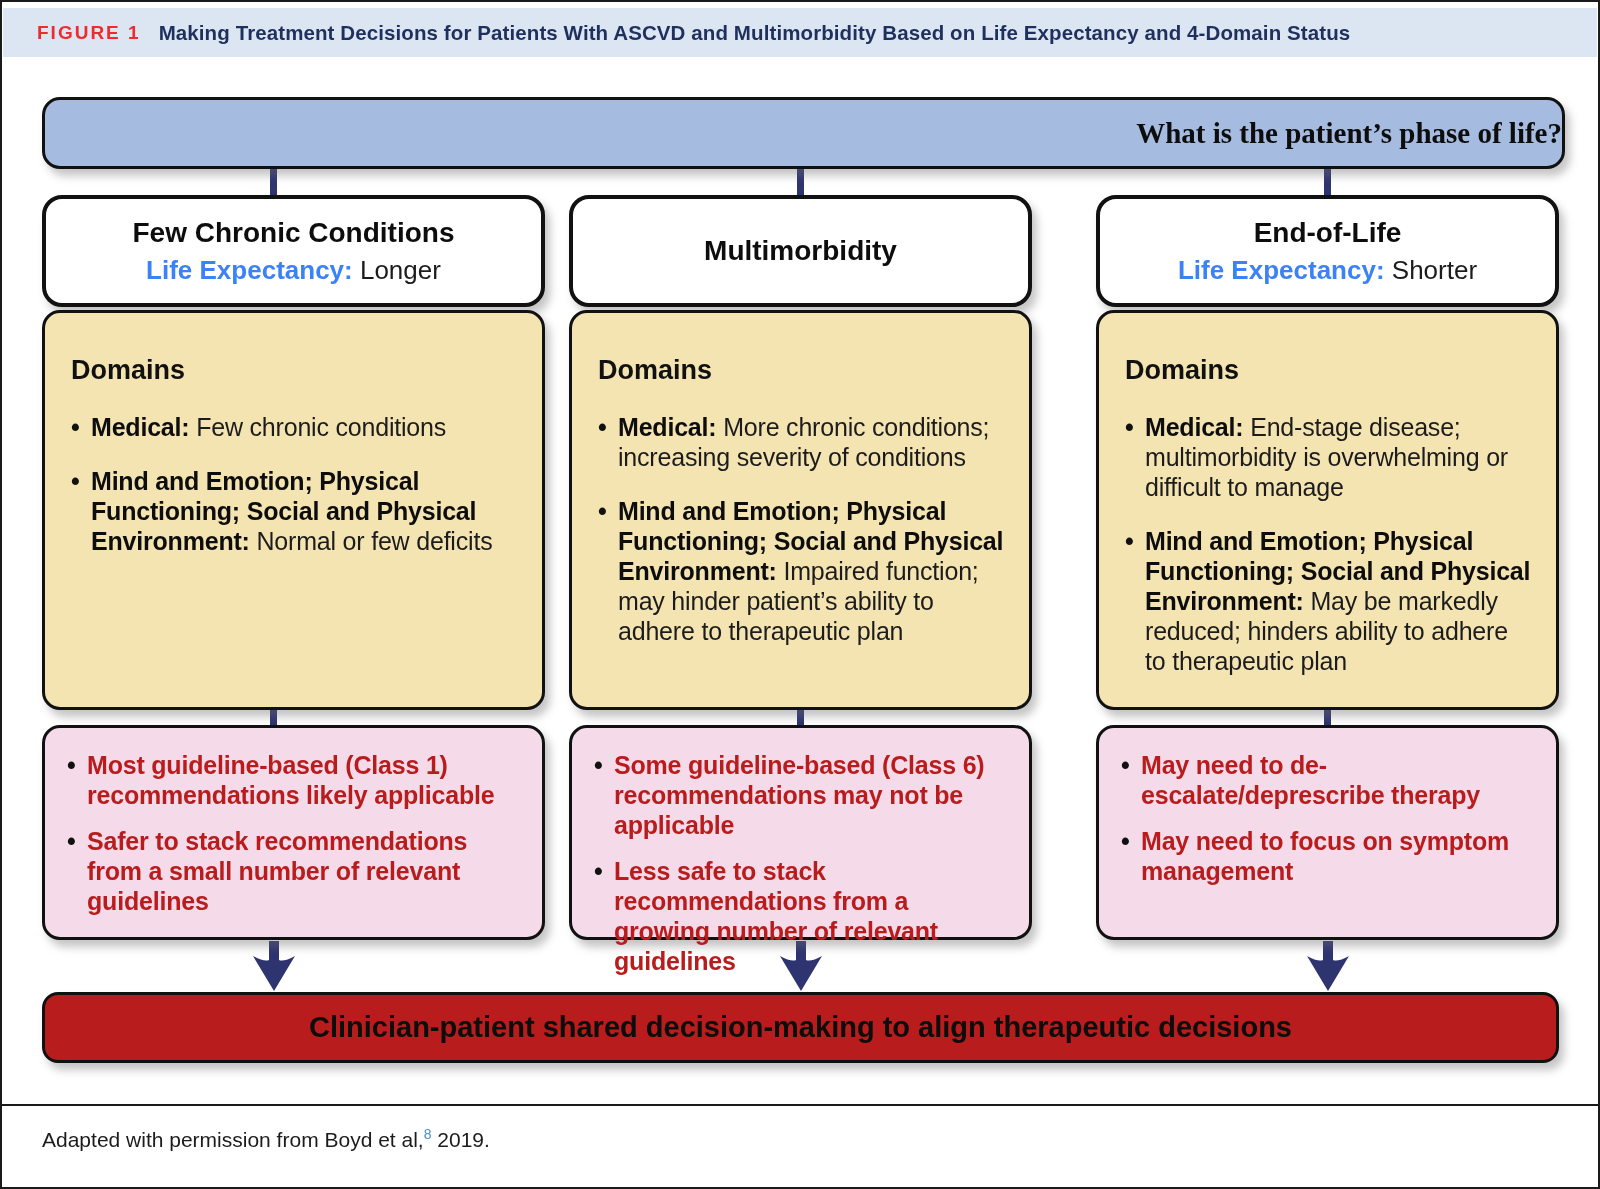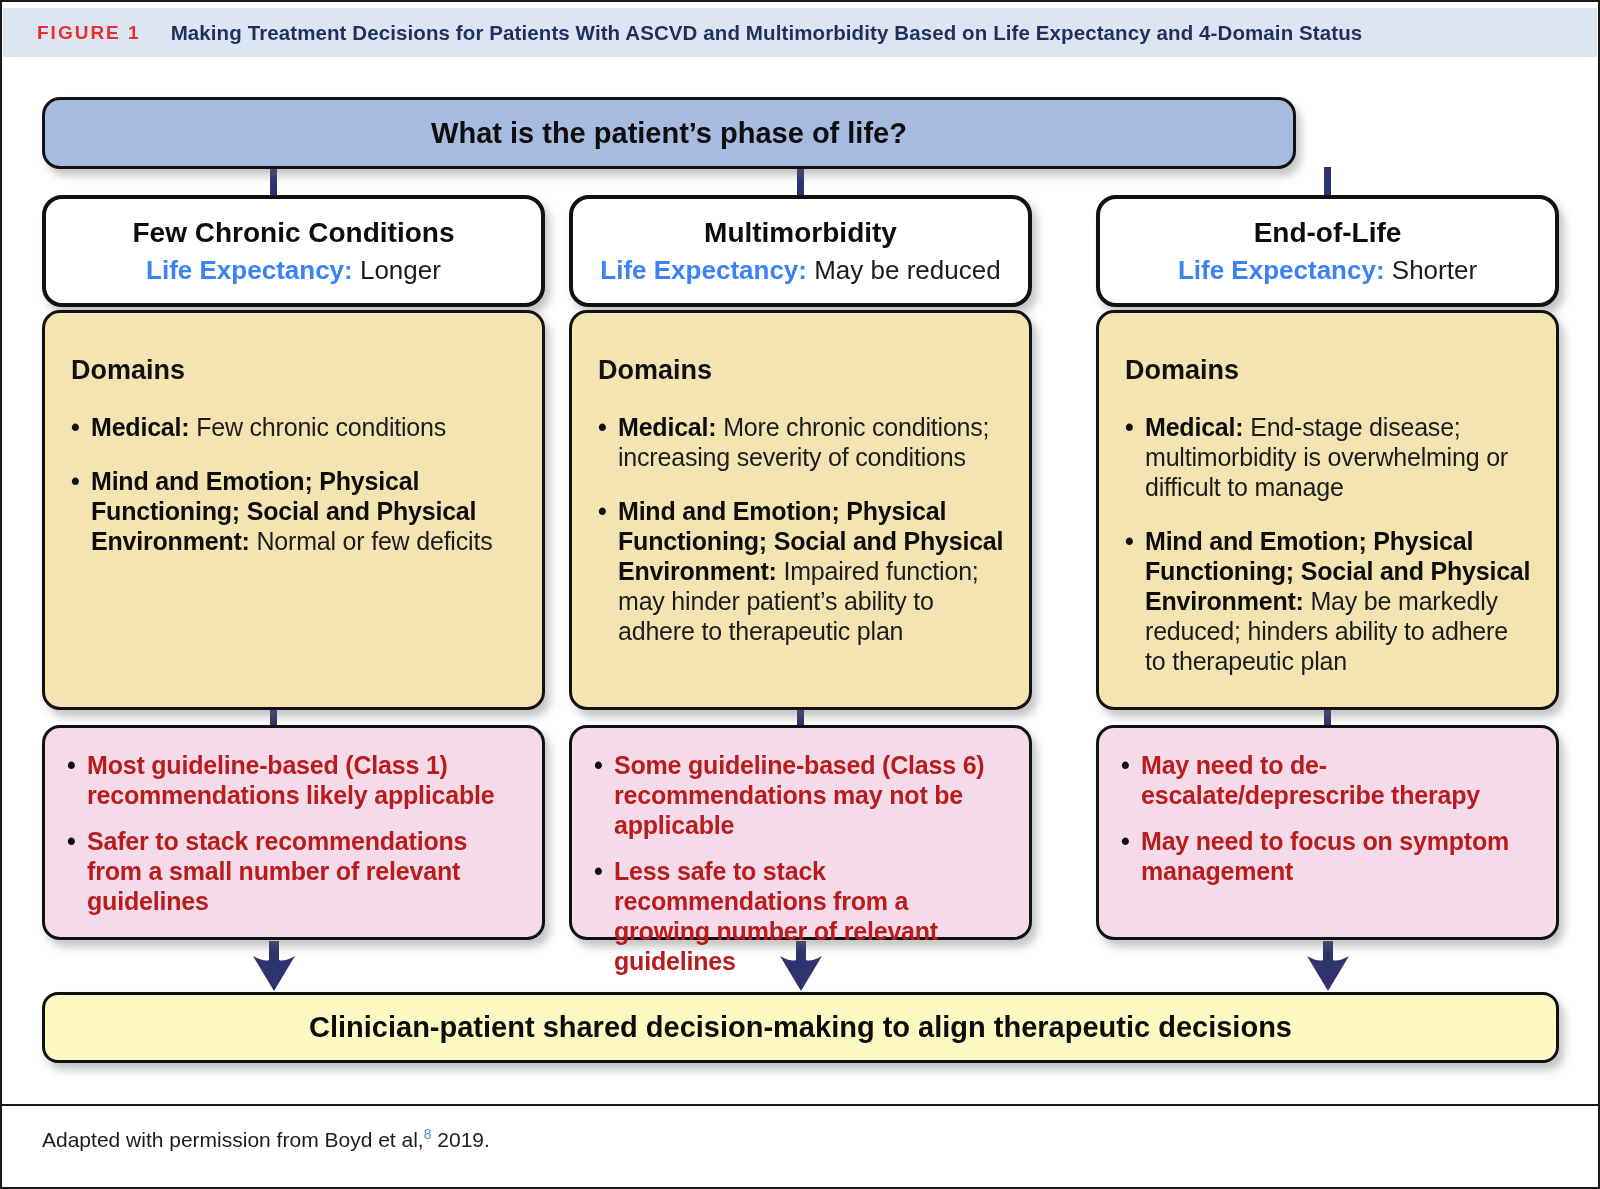--- a/index.html
+++ b/index.html
@@ -2,30 +2,30 @@
 <html><head>
 <meta charset="utf-8">
 <style>
   html,body{margin:0;padding:0;background:#ffffff;}
   body{font-family:"Liberation Sans","DejaVu Sans",sans-serif;}
   #stage{position:relative;width:1600px;height:1189px;background:#ffffff;
          border:2px solid #1a1a1a;box-sizing:border-box;overflow:hidden;}
 
   
   .header-band{position:absolute;left:1px;right:1px;top:6px;height:49px;
-      background:#dbe6f2;display:flex;align-items:center;padding-left:34px;box-sizing:border-box;gap:12px;}
+      background:#dbe6f2;display:flex;align-items:center;padding-left:34px;box-sizing:border-box;}
   .fig-label{color:#ee2c30;font-weight:bold;font-size:19px;letter-spacing:2px;margin-right:18px;white-space:nowrap;}
   .fig-title{color:#1f2f5e;font-weight:bold;font-size:20.5px;letter-spacing:0.1px;}
 
   .box{position:absolute;box-sizing:border-box;background:#fff;border:3px solid #111;
        border-radius:18px;box-shadow:5px 7px 9px rgba(110,110,110,0.40);}
 
   
-  .question-box{left:40px;width:1254px;top:95px;height:72px;background:#a6bbe0;
-      display:flex;align-items:center;justify-content:center;}
+  .question-box{left:40px;width:1523px;top:95px;height:72px;background:#a6bbe0;
+      display:flex;align-items:center;justify-content:flex-end;font-family:Liberation Serif, serif;}
   .question-box span{font-size:29px;font-weight:bold;color:#0d0d0d;}
 
   
   .col-head{top:193px;height:112px;border-width:4px;border-radius:20px;
       display:flex;flex-direction:column;align-items:center;justify-content:center;gap:6px;}
   .col-head .t1{font-size:28px;font-weight:bold;color:#0d0d0d;}
   .col-head .t2{font-size:26px;color:#1c1c1c;}
   .col-head .t2 b{color:#3b82f6;}
 
   .domains-box{top:308px;height:400px;background:#f4e4b2;padding:42px 24px 4px 26px;}
@@ -42,21 +42,21 @@
   .bullet .btxt{flex:1;font-size:25px;line-height:30px;color:#1c1c1c;letter-spacing:-0.2px;}
   .bullet .btxt b{color:#0d0d0d;}
   .recs-box .bullet{margin-bottom:16px;}
   .recs-box .btxt{font-weight:bold;color:#b91c1c;}
 
   
   .vline{position:absolute;width:7px;background:#2e3470;}
   .arrow{position:absolute;width:46px;height:50px;}
 
   
-  .outcome-box{left:40px;width:1517px;top:990px;height:71px;background:#fef9c3;border-radius:16px;
+  .outcome-box{left:40px;width:1517px;top:990px;height:71px;background:#b91c1c;border-radius:16px;
       display:flex;align-items:center;justify-content:center;}
   .outcome-box span{font-size:29px;font-weight:bold;color:#0d0d0d;}
 
   .bottom-rule{position:absolute;left:0;right:0;top:1102px;height:2px;background:#1a1a1a;}
   .footer{position:absolute;left:40px;top:1124px;font-size:21px;color:#1c1c1c;}
   .footer sup{color:#4b8fc6;font-size:14px;}
 </style>
 </head>
 <body>
 
@@ -110,21 +110,20 @@
       <span class="btxt">Most guideline-based (Class 1) recommendations likely applicable</span>
     </div>
     <div class="bullet">
       <span class="dot">•</span>
       <span class="btxt">Safer to stack recommendations from a small number of relevant guidelines</span>
     </div>
   </div>
 
   <div class="box col-head c2">
     <span class="t1">Multimorbidity</span>
-    <span class="t2"><b>Life Expectancy:</b> <span>May be reduced</span></span>
   </div>
   <div class="box domains-box c2">
     <div class="domains-heading">Domains</div>
     <div class="bullet">
       <span class="dot">•</span>
       <span class="btxt"><b>Medical:</b> <span>More chronic conditions; increasing severity of conditions</span></span>
     </div>
     <div class="bullet">
       <span class="dot">•</span>
       <span class="btxt"><b>Mind and Emotion; Physical Functioning; Social and Physical Environment:</b> <span>Impaired function; may hinder patient’s ability to adhere to therapeutic plan</span></span>

